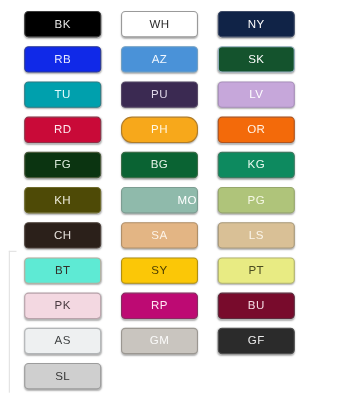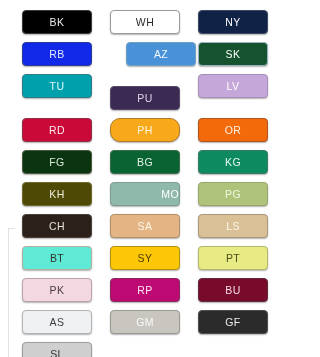--- a/index.html
+++ b/index.html
@@ -94,30 +94,30 @@
       </div>
       <div class="swatch" style="background: rgb(255, 255, 255); border-color: rgb(154, 154, 154); color: rgb(43, 43, 43);">
         <span class="swatch-label">WH</span>
       </div>
       <div class="swatch" style="background: rgb(16, 35, 71); border-color: rgb(61, 74, 102); color: rgb(255, 255, 255);">
         <span class="swatch-label">NY</span>
       </div>
       <div class="swatch" style="background: rgb(16, 41, 232); border-color: rgb(43, 58, 150); color: rgb(230, 233, 255);">
         <span class="swatch-label">RB</span>
       </div>
-      <div class="swatch" style="background: rgb(74, 146, 216); border-color: rgb(111, 159, 196); color: rgb(242, 248, 255); margin-left: 16px;">
+      <div class="swatch" style="background: rgb(74, 146, 216); border-color: rgb(111, 159, 196); color: rgb(242, 248, 255);">
         <span class="swatch-label">AZ</span>
       </div>
       <div class="swatch" style="background: #14532d; border-color: rgb(154, 180, 198); color: rgb(255, 255, 255);">
         <span class="swatch-label">SK</span>
       </div>
       <div class="swatch" style="background: rgb(0, 160, 173); border-color: rgb(43, 124, 133); color: rgb(228, 251, 253);">
         <span class="swatch-label">TU</span>
       </div>
-      <div class="swatch" style="background: rgb(59, 42, 82); border-color: rgb(87, 74, 104); color: rgb(222, 214, 232); margin-top: 12px;">
+      <div class="swatch" style="background: rgb(59, 42, 82); border-color: rgb(87, 74, 104); color: rgb(222, 214, 232);">
         <span class="swatch-label">PU</span>
       </div>
       <div class="swatch" style="background: rgb(198, 167, 218); border-color: rgb(168, 143, 187); color: rgb(255, 255, 255);">
         <span class="swatch-label">LV</span>
       </div>
       <div class="swatch" style="background: rgb(201, 10, 56); border-color: rgb(142, 47, 69); color: rgb(255, 233, 238);">
         <span class="swatch-label">RD</span>
       </div>
       <div class="swatch" style="background: rgb(247, 168, 27); border-color: rgb(176, 124, 39); color: rgb(255, 247, 226); border-radius: 10px;">
         <span class="swatch-label">PH</span>

